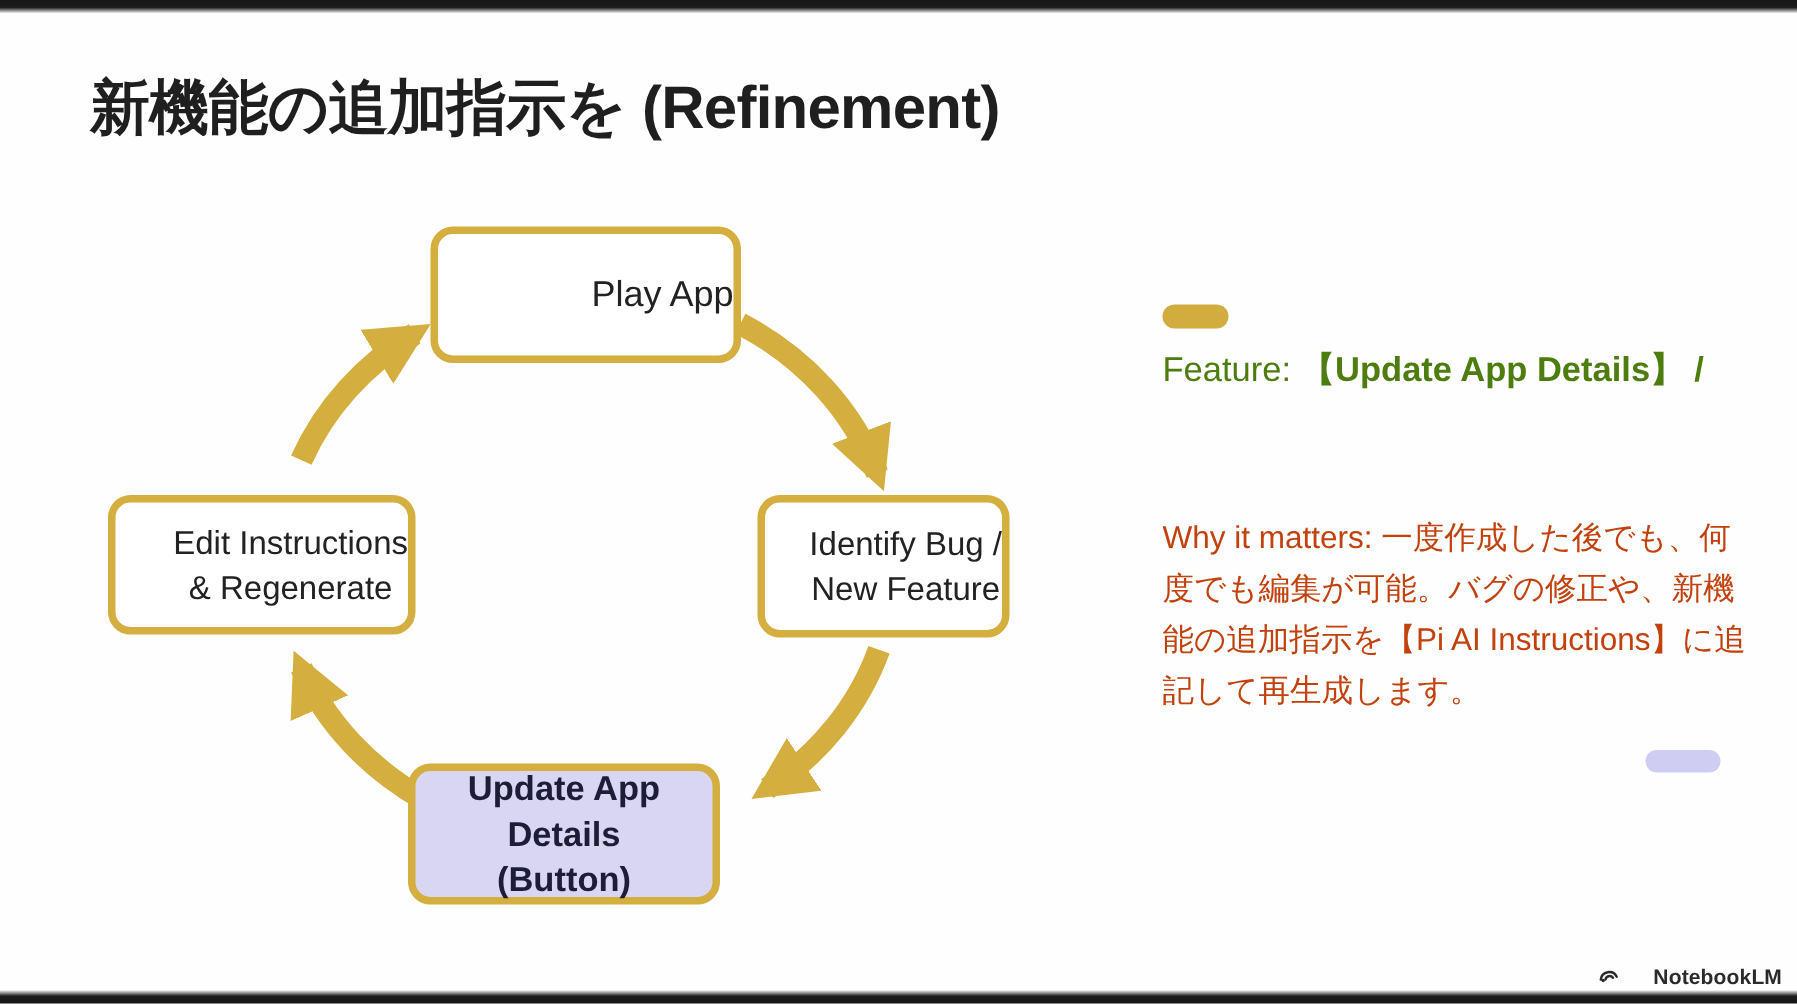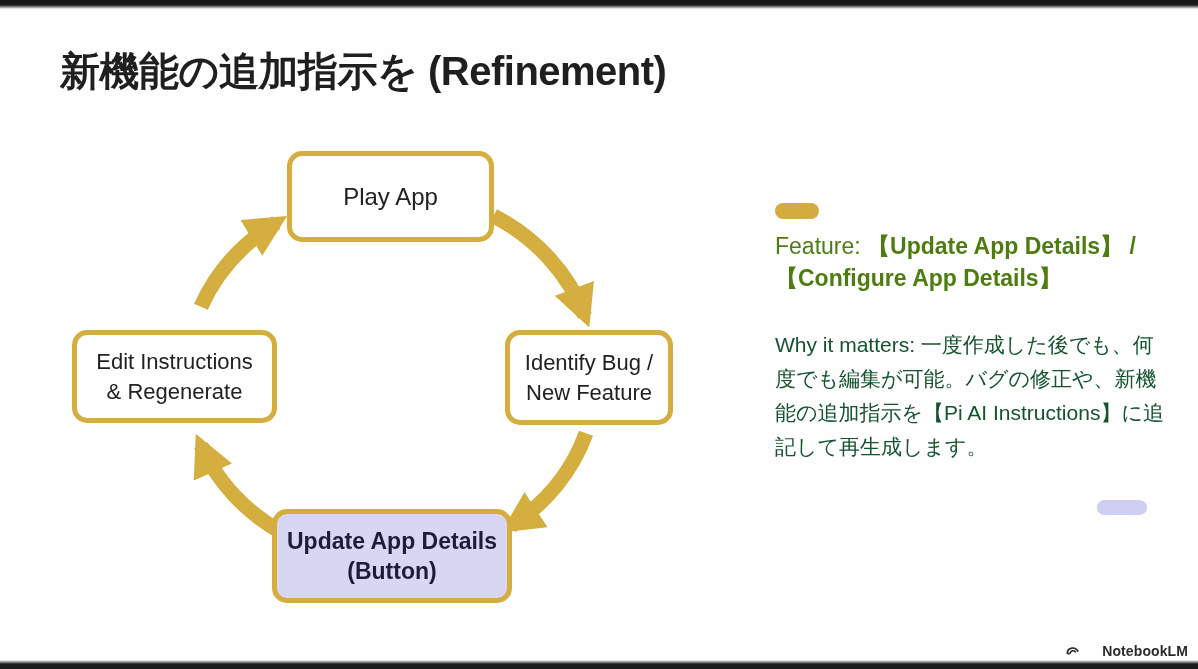--- a/index.html
+++ b/index.html
@@ -26,47 +26,47 @@
   }
 
   
   .cycle-svg { position: absolute; left: 40px; top: 120px; width: 680px; height: 500px; overflow: visible; }
 
   .node {
     position: absolute;
     border: 5px solid #D4AE3E;
     border-radius: 15px;
     background: #ffffff;
-    display: flex; align-items: center; justify-content: center;
+    display: flex; align-items: center; justify-content: flex-end;
     text-align: center;
     color: #222222;
     font-size: 22px; line-height: 1.32;
   }
   .node .label { white-space: pre-line; }
   .node-top    { left: 287px; top: 151px; width: 207px; height: 91px; font-size: 24px; }
   .node-right  { left: 505px; top: 330px; width: 168px; height: 95px; }
   .node-left   { left: 72px;  top: 330px; width: 205px; height: 93px; }
-  .node-bottom { left: 272px; top: 509px; width: 240px; height: 94px;
+  .node-bottom { left: 272px; top: 509px; width: 208px; height: 94px;
     background: #d9d6f4; font-weight: 700; font-size: 23px; color: #1d1d35; }
 
   
   .gold-dash {
     position: absolute; left: 775px; top: 203px;
     width: 44px; height: 16px; border-radius: 9px;
     background: #D2AC3E;
   }
   .feature-heading {
     position: absolute; left: 775px; top: 230px; width: 400px;
     font-size: 23px; line-height: 32px; color: #4d7c0f;
   }
   .feature-heading .bold { font-weight: 700; }
   .feature-heading .line2 { display: block; font-weight: 700; }
   .why-text {
-    position: absolute; left: 775px; top: 328px; width: 396px;
-    font-size: 21px; line-height: 34px; color: #14532d;
+    position: absolute; left: 775px; top: 342px; width: 396px;
+    font-size: 21px; line-height: 34px; color: #c2410c;
   }
   .lavender-dash {
     position: absolute; left: 1097px; top: 500px;
     width: 50px; height: 15px; border-radius: 8px;
     background: #cfcdf2;
   }
 
   
   .logo {
     position: absolute; right: 10px; top: 643px;
@@ -112,21 +112,21 @@
 (Button)</span>
   </div>
   <div class="node node-left">
     <span class="label">Edit Instructions
 &amp; Regenerate</span>
   </div>
 
   <div class="gold-dash"></div>
 
   <p class="feature-heading">
-    <span>Feature: </span><span class="bold">【Update App Details】 /</span><span class="line2">【Configure App Details】</span>
+    <span>Feature: </span><span class="bold">【Update App Details】 /</span>
   </p>
 
   <p class="why-text">Why it matters: 一度作成した後でも、何度でも編集が可能。バグの修正や、新機能の追加指示を【Pi AI Instructions】に追記して再生成します。</p>
 
   <div class="lavender-dash"></div>
 
   <div class="logo">
     <svg width="15" height="15" viewBox="0 0 24 24">
       <g fill="none" stroke="#2b2b2b" stroke-width="2.6" stroke-linecap="round">
         <path d="M3.5 14.5 A 9 9 0 0 1 20.5 11.5"></path>

